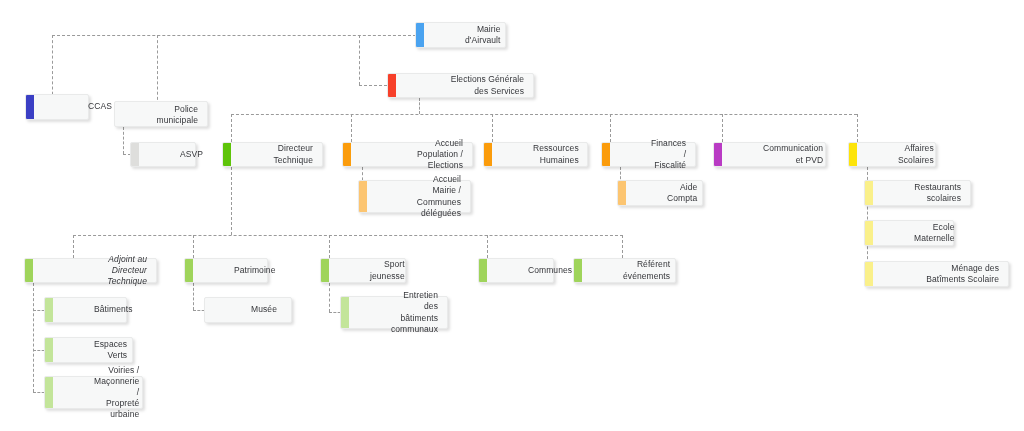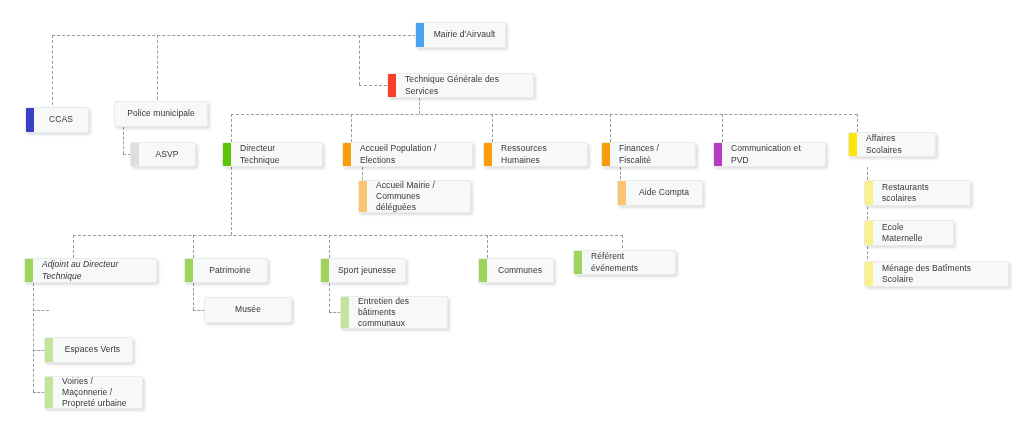--- a/index.html
+++ b/index.html
@@ -40,27 +40,28 @@
   .node .bar {
     flex: 0 0 auto;
     width: 8px;
     border-radius: 1px 0 0 1px;
   }
   .node .label {
     flex: 1 1 auto;
     display: flex;
     align-items: center;
     justify-content: center;
-    text-align: left;
+    text-align: right;
     padding: 2px 9px;
     font-size: 8.5px;
     line-height: 1.3;
     color: #35363a;
     letter-spacing: 0.01em;
     white-space: pre-line;
+    margin-left: 32px;
   }
 </style>
 </head>
 <body>
 
 <div id="canvas">
 
   <div class="vline" style="left:415px; top:35px; height:0px;"></div>
   <div class="hline" style="left:52px; top:35px; width:364px;"></div>
   <div class="vline" style="left:52px; top:35px; height:70px;"></div>
@@ -111,24 +112,24 @@
   <div class="vline" style="left:329px; top:283px; height:29px;"></div>
   <div class="hline" style="left:329px; top:312px; width:16px;"></div>
 
   <div class="node" style="left:415px; top:22px; width:91px; height:26px;">
     <span class="bar" style="background:#4aa3f0;"></span>
     <span class="label">Mairie d'Airvault</span>
   </div>
 
   <div class="node" style="left:387px; top:73px; width:147px; height:25px;">
     <span class="bar" style="background:#f7402a;"></span>
-    <span class="label">Technique Générale des Services</span>
-  </div>
-
-  <div class="node" style="left:25px; top:107px; width:64px; height:26px;">
+    <span class="label">Elections Générale des Services</span>
+  </div>
+
+  <div class="node" style="left:25px; top:94px; width:64px; height:26px;gap:13px;">
     <span class="bar" style="background:#3b3fc4;"></span>
     <span class="label">CCAS</span>
   </div>
 
   <div class="node" style="left:114px; top:101px; width:94px; height:26px;flex-direction:column;">
     <span class="bar" style="background:#8c8c8c;"></span>
     <span class="label">Police municipale</span>
   </div>
 
   <div class="node" style="left:130px; top:142px; width:66px; height:25px;">
@@ -165,21 +166,21 @@
   <div class="node" style="left:713px; top:142px; width:113px; height:25px;">
     <span class="bar" style="background:#b93bc4;"></span>
     <span class="label">Communication et PVD</span>
   </div>
 
   <div class="node" style="left:617px; top:180px; width:86px; height:26px;">
     <span class="bar" style="background:#fcc571;"></span>
     <span class="label">Aide Compta</span>
   </div>
 
-  <div class="node" style="left:848px; top:132px; width:88px; height:25px;">
+  <div class="node" style="left:848px; top:142px; width:88px; height:25px;">
     <span class="bar" style="background:#fde40a;"></span>
     <span class="label">Affaires Scolaires</span>
   </div>
 
   <div class="node" style="left:864px; top:180px; width:107px; height:26px;">
     <span class="bar" style="background:#faf08a;"></span>
     <span class="label">Restaurants scolaires</span>
   </div>
 
   <div class="node" style="left:864px; top:220px; width:90px; height:26px;">
@@ -190,20 +191,24 @@
   <div class="node" style="left:864px; top:261px; width:145px; height:26px;">
     <span class="bar" style="background:#faf08a;"></span>
     <span class="label">Ménage des Batîments Scolaire</span>
   </div>
 
   <div class="node" style="left:24px; top:258px; width:133px; height:25px;font-style:italic;">
     <span class="bar" style="background:#9fd45b;"></span>
     <span class="label">Adjoint au Directeur Technique</span>
   </div>
 
+  <div class="node" style="left:44px; top:297px; width:83px; height:26px;">
+    <span class="bar" style="background:#c3e59a;"></span>
+    <span class="label">Bâtiments</span>
+  </div>
 
   <div class="node" style="left:44px; top:337px; width:89px; height:26px;">
     <span class="bar" style="background:#c3e59a;"></span>
     <span class="label">Espaces Verts</span>
   </div>
 
   <div class="node" style="left:44px; top:376px; width:99px; height:33px;">
     <span class="bar" style="background:#c3e59a;"></span>
     <span class="label">Voiries / Maçonnerie /
 Propreté urbaine</span>
@@ -228,18 +233,18 @@
     <span class="bar" style="background:#c3e59a;"></span>
     <span class="label">Entretien des bâtiments
 communaux</span>
   </div>
 
   <div class="node" style="left:478px; top:258px; width:76px; height:25px;">
     <span class="bar" style="background:#9fd45b;"></span>
     <span class="label">Communes</span>
   </div>
 
-  <div class="node" style="left:573px; top:250px; width:103px; height:25px;">
+  <div class="node" style="left:573px; top:258px; width:103px; height:25px;">
     <span class="bar" style="background:#9fd45b;"></span>
     <span class="label">Référent événements</span>
   </div>
 
 </div>
 
 </body></html>

